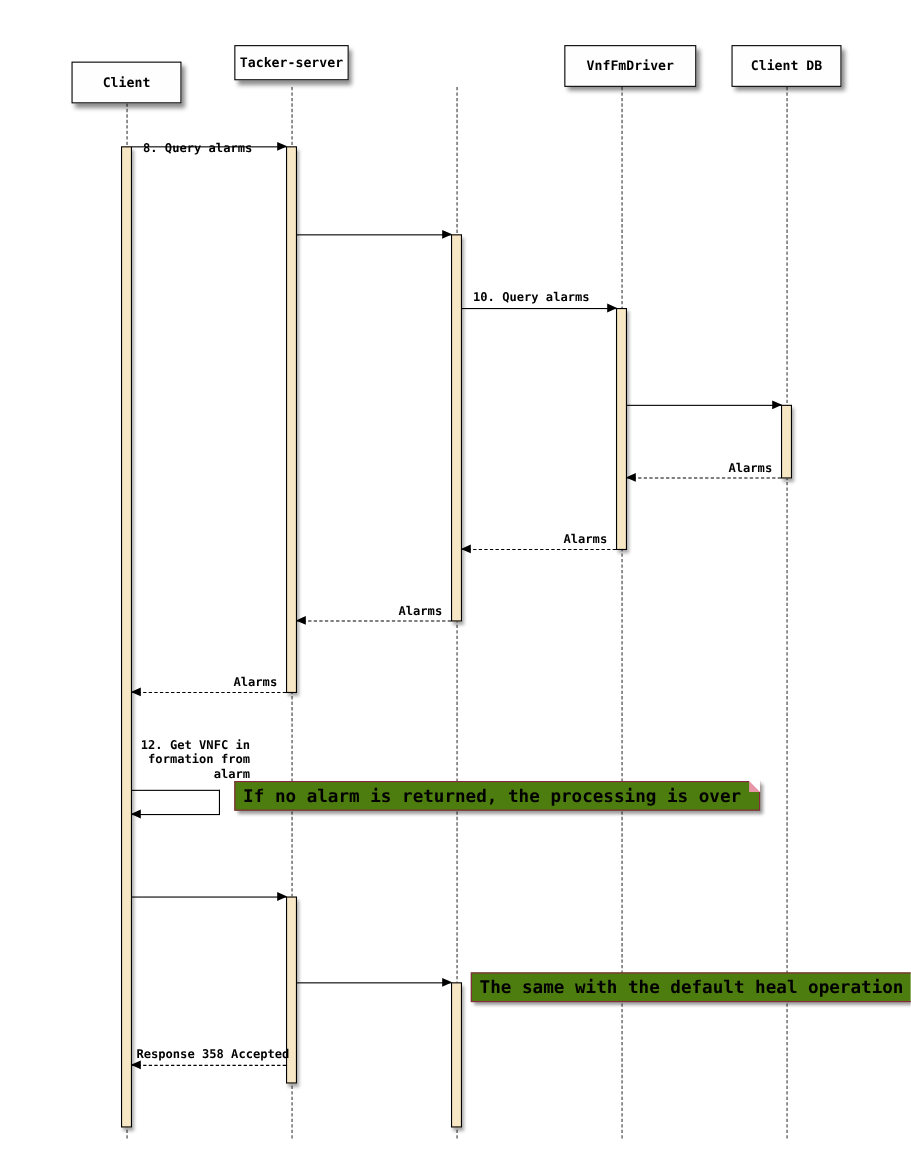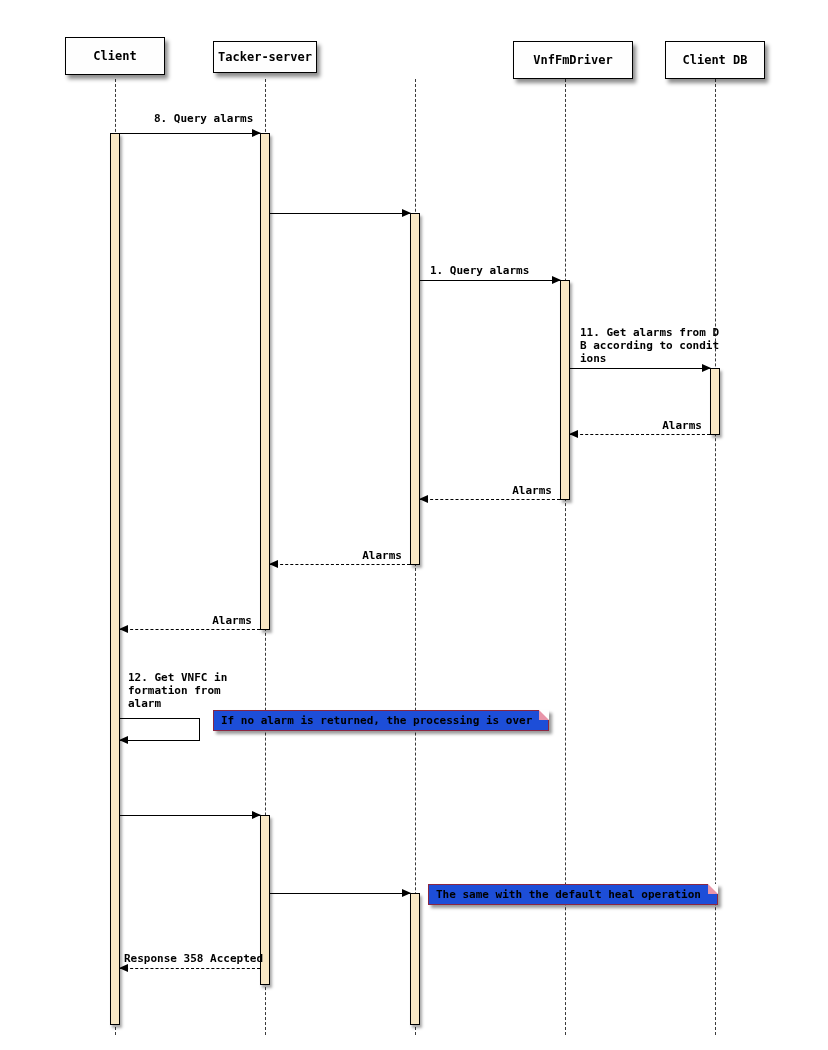--- a/index.html
+++ b/index.html
@@ -30,80 +30,77 @@
     content:'';position:absolute;left:-1px;top:-4.75px;width:0;height:0;
     border-top:4px solid transparent;border-bottom:4px solid transparent;
     border-right:9px solid #000;
   }
   .vline{position:absolute;width:0;border-left:1.5px solid #000;}
   .mlabel{
     position:absolute;font-size:11px;line-height:13px;white-space:pre-line;
   }
   .mlabel.right{text-align:right;}
   .note{
-    position:absolute;background:#1d4ed8;border:1px solid #8B2742;
-    padding:3px 16px 3px 7px;font-size:11px;white-space:nowrap;
+    position:absolute;background:#4d7c0f;border:1px solid #8B2742;
+    padding:3px 16px 3px 7px;font-size:16px;white-space:nowrap;
     box-shadow:3px 3px 3px rgba(0,0,0,0.4);
   }
   .note::before{
     content:'';position:absolute;top:-1px;right:-1px;width:0;height:0;
     border-style:solid;border-width:0 10px 10px 0;
     border-color:#ffffff #ffffff #E895A9 #E895A9;
   }
 </style>
 </head>
 <body>
 
 <div class="canvas">
 
   <div class="lifeline" style="left:115px;top:79px;height:956px;"></div>
   <div class="lifeline" style="left:265px;top:79px;height:956px;"></div>
   <div class="lifeline" style="left:415px;top:79px;height:956px;"></div>
   <div class="lifeline" style="left:565px;top:79px;height:956px;"></div>
   <div class="lifeline" style="left:715px;top:79px;height:956px;"></div>
 
-  <div class="pbox" style="left:65px;top:37px;width:100px;height:38px;">Client</div>
+  <div class="pbox" style="left:65px;top:56px;width:100px;height:38px;">Client</div>
   <div class="pbox" style="left:213px;top:41px;width:104px;height:32px;">Tacker-server</div>
   <div class="pbox" style="left:513px;top:41px;width:120px;height:38px;">VnfFmDriver</div>
   <div class="pbox" style="left:665px;top:41px;width:100px;height:38px;">Client DB</div>
 
   <div class="act" style="left:110px;top:133px;height:892px;"></div>
   <div class="act" style="left:260px;top:133px;height:497px;"></div>
   <div class="act" style="left:410px;top:213px;height:352px;"></div>
   <div class="act" style="left:560px;top:280px;height:220px;"></div>
   <div class="act" style="left:710px;top:368px;height:67px;"></div>
   <div class="act" style="left:260px;top:815px;height:170px;"></div>
   <div class="act" style="left:410px;top:893px;height:132px;"></div>
 
-  <div class="mlabel" style="left:130px;top:112px;margin-left:24px;">8. Query alarms</div>
+  <div class="mlabel" style="left:130px;top:128px;">8. Query alarms</div>
   <div class="msg solid head-r" style="left:120px;top:133px;width:140px;"></div>
 
   <div class="msg solid head-r" style="left:270px;top:213px;width:140px;"></div>
 
-  <div class="mlabel" style="left:430px;top:264px;">1. Query alarms</div>
+  <div class="mlabel" style="left:430px;top:264px;">10. Query alarms</div>
   <div class="msg solid head-r" style="left:420px;top:280px;width:140px;"></div>
 
-  <div class="mlabel" style="left:580px;top:326px;">11. Get alarms from D
-B according to condit
-ions</div>
   <div class="msg solid head-r" style="left:570px;top:368px;width:140px;"></div>
 
   <div class="mlabel right" style="left:570px;top:419px;width:132px;">Alarms</div>
   <div class="msg dashed head-l" style="left:570px;top:434px;width:140px;"></div>
 
   <div class="mlabel right" style="left:420px;top:484px;width:132px;">Alarms</div>
   <div class="msg dashed head-l" style="left:420px;top:499px;width:140px;"></div>
 
   <div class="mlabel right" style="left:270px;top:549px;width:132px;">Alarms</div>
   <div class="msg dashed head-l" style="left:270px;top:564px;width:140px;"></div>
 
   <div class="mlabel right" style="left:120px;top:614px;width:132px;">Alarms</div>
   <div class="msg dashed head-l" style="left:120px;top:629px;width:140px;"></div>
 
-  <div class="mlabel" style="left:128px;top:671px;">12. Get VNFC in
+  <div class="mlabel" style="left:128px;top:671px;text-align:right;">12. Get VNFC in
 formation from
 alarm</div>
   <div class="msg solid" style="left:120px;top:718px;width:80px;"></div>
   <div class="vline" style="left:198.5px;top:718px;height:22px;"></div>
   <div class="msg solid head-l" style="left:120px;top:740px;width:80px;"></div>
 
   <div class="note" style="left:213px;top:710px;">If no alarm is returned, the processing is over</div>
 
   <div class="msg solid head-r" style="left:120px;top:815px;width:140px;"></div>
 

